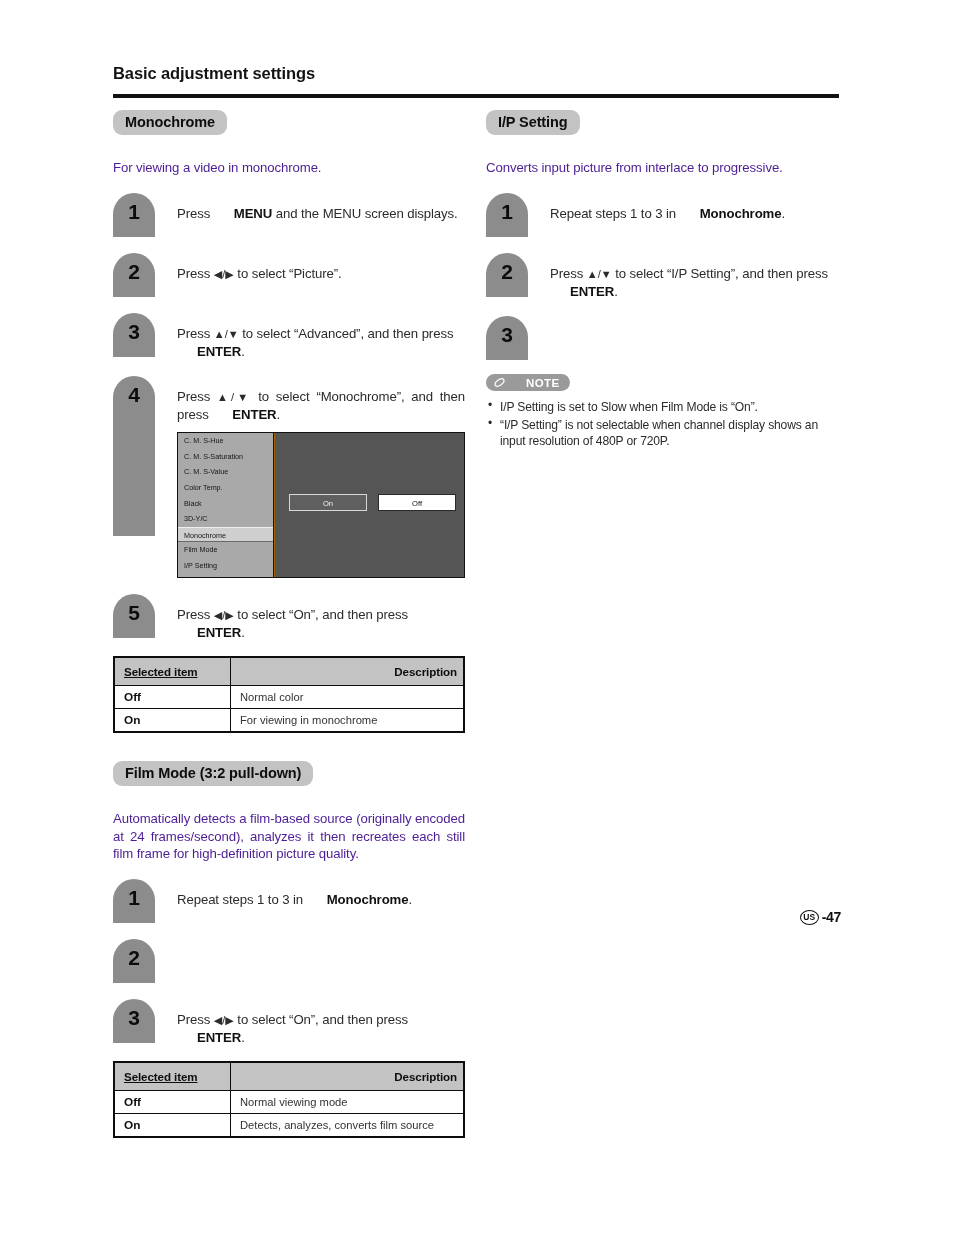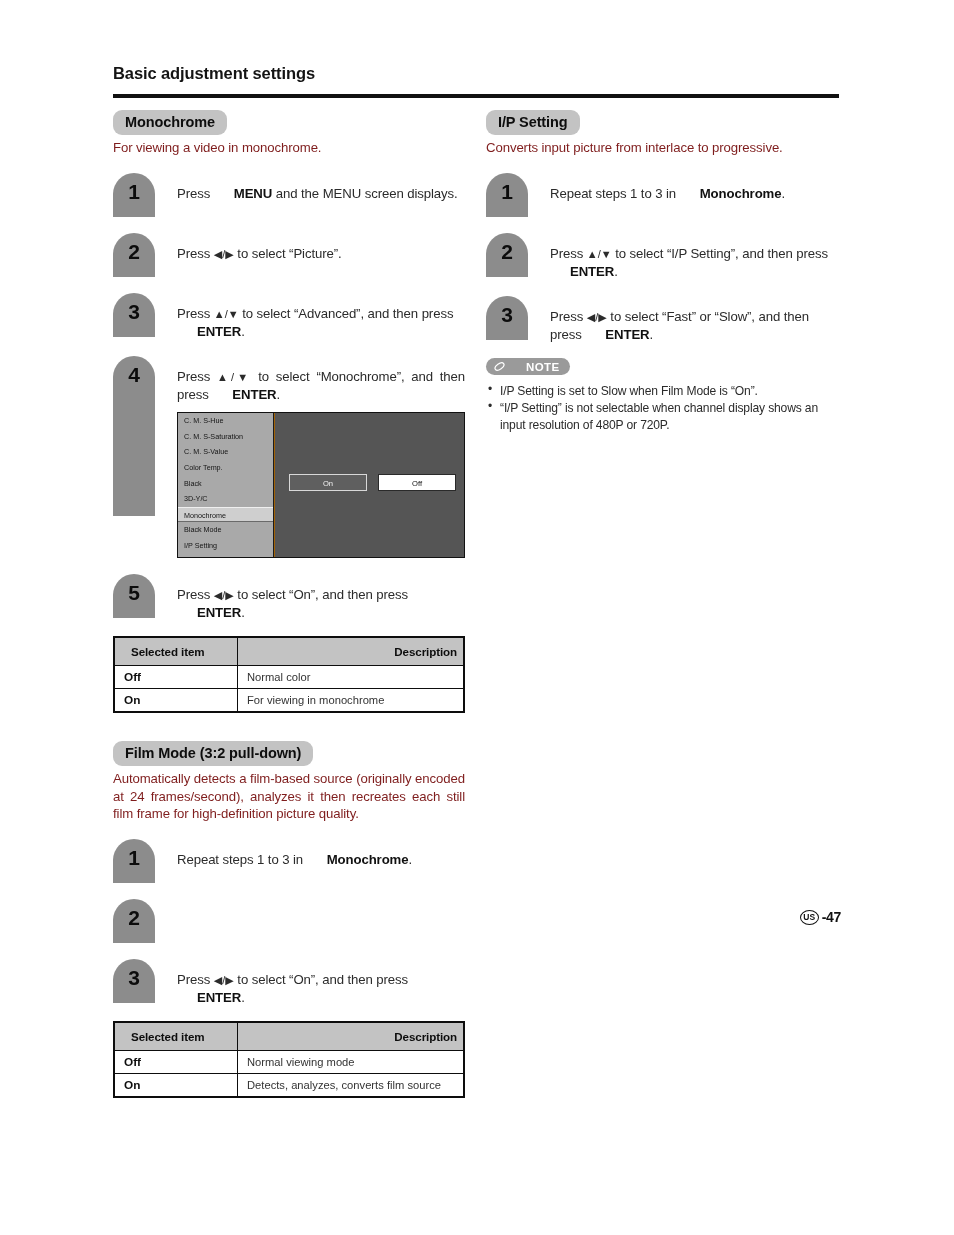--- a/index.html
+++ b/index.html
@@ -57,24 +57,24 @@
     background: #c3c3c3;
     border-radius: 9px;
     padding: 4px 12px 5px 12px;
     font-size: 14.5px;
     font-weight: bold;
     color: #0d0d0d;
     letter-spacing: -0.1px;
   }
 
   .section-desc {
-    margin-top: 4px;
+    margin-top: 24px;
     font-size: 13.2px;
     line-height: 1.33;
-    color: #7f1d1d;
+    color: #4c1d95;
     letter-spacing: -0.1px;
   }
   .section-desc.justify { text-align: justify; }
 
   
   .step {
     position: relative;
     min-height: 44px;
     margin-top: 16px;
   }
@@ -180,21 +180,21 @@
   }
   .spec-table th {
     background: #c3c3c3;
     border: 1px solid #0d0d0d;
     font-size: 11.6px;
     font-weight: bold;
     color: #0d0d0d;
     padding: 7px 6px;
     letter-spacing: -0.1px;
   }
-  .spec-table th.c-item { width: 100px; text-align: left; padding-left: 16px; }
+  .spec-table th.c-item { width: 100px; text-align: left; padding-left: 9px; text-decoration: underline; }
   .spec-table th.c-desc { text-align: right; }
   .spec-table td {
     border: 1px solid #0d0d0d;
     padding: 4px 6px;
     font-size: 11.2px;
     color: #333333;
     background: #ffffff;
   }
   .spec-table td.cell-item {
     font-weight: bold;
@@ -312,21 +312,21 @@
 
         <div class="osd">
           <div class="osd-left">
             <div class="osd-item">C. M. S-Hue</div>
             <div class="osd-item">C. M. S-Saturation</div>
             <div class="osd-item">C. M. S-Value</div>
             <div class="osd-item">Color Temp.</div>
             <div class="osd-item">Black</div>
             <div class="osd-item">3D-Y/C</div>
             <div class="osd-item selected">Monochrome</div>
-            <div class="osd-item">Black Mode</div>
+            <div class="osd-item">Film Mode</div>
             <div class="osd-item">I/P Setting</div>
           </div>
           <div class="osd-right">
             <div class="osd-btn osd-btn-on">On</div>
             <div class="osd-btn osd-btn-off">Off</div>
           </div>
         </div>
       </div>
 
       <div class="step">
@@ -403,21 +403,20 @@
         <div class="step-text">Repeat steps 1 to 3 in <b>Monochrome</b>.</div>
       </div>
 
       <div class="step">
         <div class="step-badge">2</div>
         <div class="step-text">Press <span class="arrows">▲/▼</span> to select “I/P Setting”, and then press <b>ENTER</b>.</div>
       </div>
 
       <div class="step">
         <div class="step-badge">3</div>
-        <div class="step-text">Press <span class="arrows">◀/▶</span> to select “Fast” or “Slow”, and then press <b>ENTER</b>.</div>
       </div>
 
       <div class="note-badge">
         <span class="pencil-icon">
           <svg width="13" height="13" viewBox="0 0 16 16" aria-hidden="true">
             <ellipse cx="8" cy="8" rx="6.2" ry="3.4" transform="rotate(-35 8 8)" fill="none" stroke="#ffffff" stroke-width="1.5"></ellipse>
           </svg>
         </span>
         <span class="note-label">NOTE</span>
       </div>

